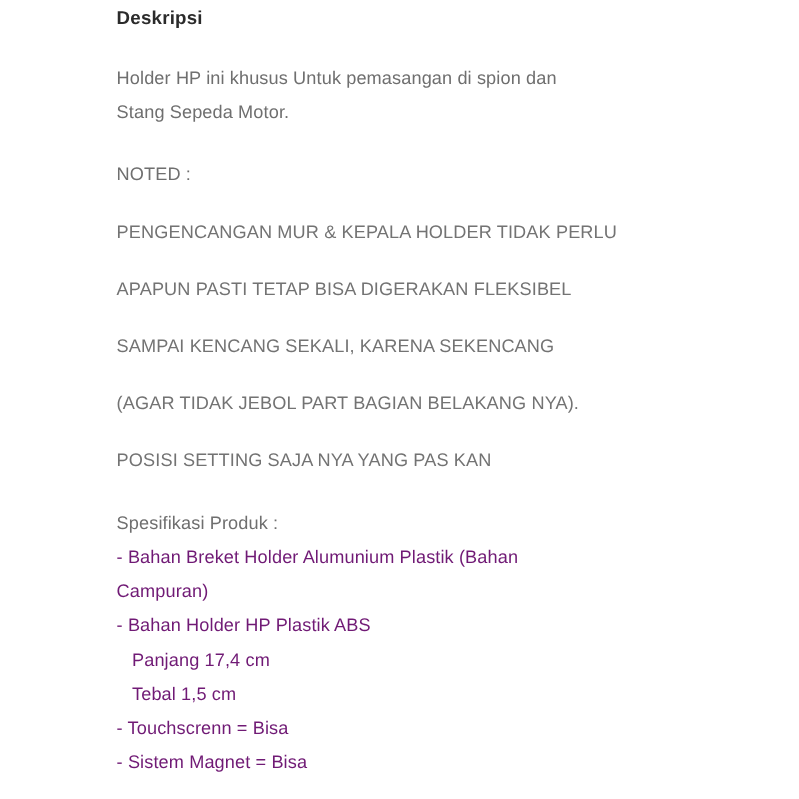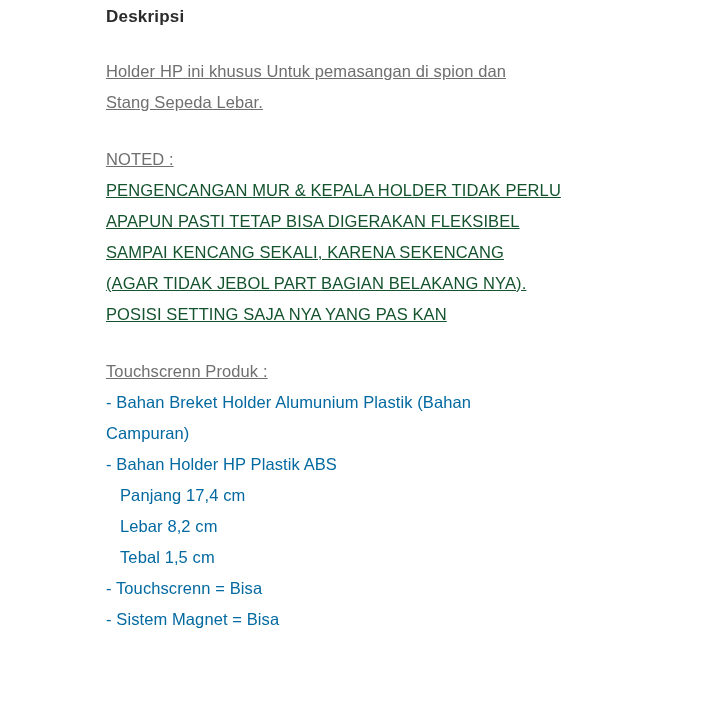--- a/index.html
+++ b/index.html
@@ -32,69 +32,68 @@
   }
   .block {
     margin-top: 26px;
   }
   .para {
     font-size: 16.5px;
     color: #6f6f6f;
     line-height: 31px;
     letter-spacing: 0.1px;
     margin: 0;
-    text-decoration: underline;
   }
   .para.upper {
-    color: #14532d;
+    color: #737373;
+    margin-top: 21px;
   }
   .list {
     margin: 0;
     padding: 0;
     list-style: none;
   }
   .list li {
     font-size: 16.5px;
-    color: #0369a1;
+    color: #701a75;
     line-height: 31px;
     letter-spacing: 0.1px;
     margin: 0;
   }
   .list li.indent {
     padding-left: 14px;
   }
 </style>
 </head>
 <body>
 
 <div class="page">
 
   <h2 class="section-title">Deskripsi</h2>
 
   <div class="block">
     <p class="para">Holder HP ini khusus Untuk pemasangan di spion dan</p>
-    <p class="para">Stang Sepeda Lebar.</p>
+    <p class="para">Stang Sepeda Motor.</p>
   </div>
 
   <div class="block">
     <p class="para">NOTED :</p>
     <p class="para upper">PENGENCANGAN MUR &amp; KEPALA HOLDER TIDAK PERLU</p>
     <p class="para upper">APAPUN PASTI TETAP BISA DIGERAKAN FLEKSIBEL</p>
     <p class="para upper">SAMPAI KENCANG SEKALI, KARENA SEKENCANG</p>
     <p class="para upper">(AGAR TIDAK JEBOL PART BAGIAN BELAKANG NYA).</p>
     <p class="para upper">POSISI SETTING SAJA NYA YANG PAS KAN</p>
   </div>
 
   <div class="block">
-    <p class="para">Touchscrenn Produk :</p>
+    <p class="para">Spesifikasi Produk :</p>
     <ul class="list">
       <li>- Bahan Breket Holder Alumunium Plastik (Bahan</li>
       <li>Campuran)</li>
       <li>- Bahan Holder HP Plastik ABS</li>
       <li class="indent">Panjang 17,4 cm</li>
-      <li class="indent">Lebar 8,2 cm</li>
       <li class="indent">Tebal 1,5 cm</li>
       <li>- Touchscrenn = Bisa</li>
       <li>- Sistem Magnet = Bisa</li>
     </ul>
   </div>
 
 </div>
 
 </body></html>

